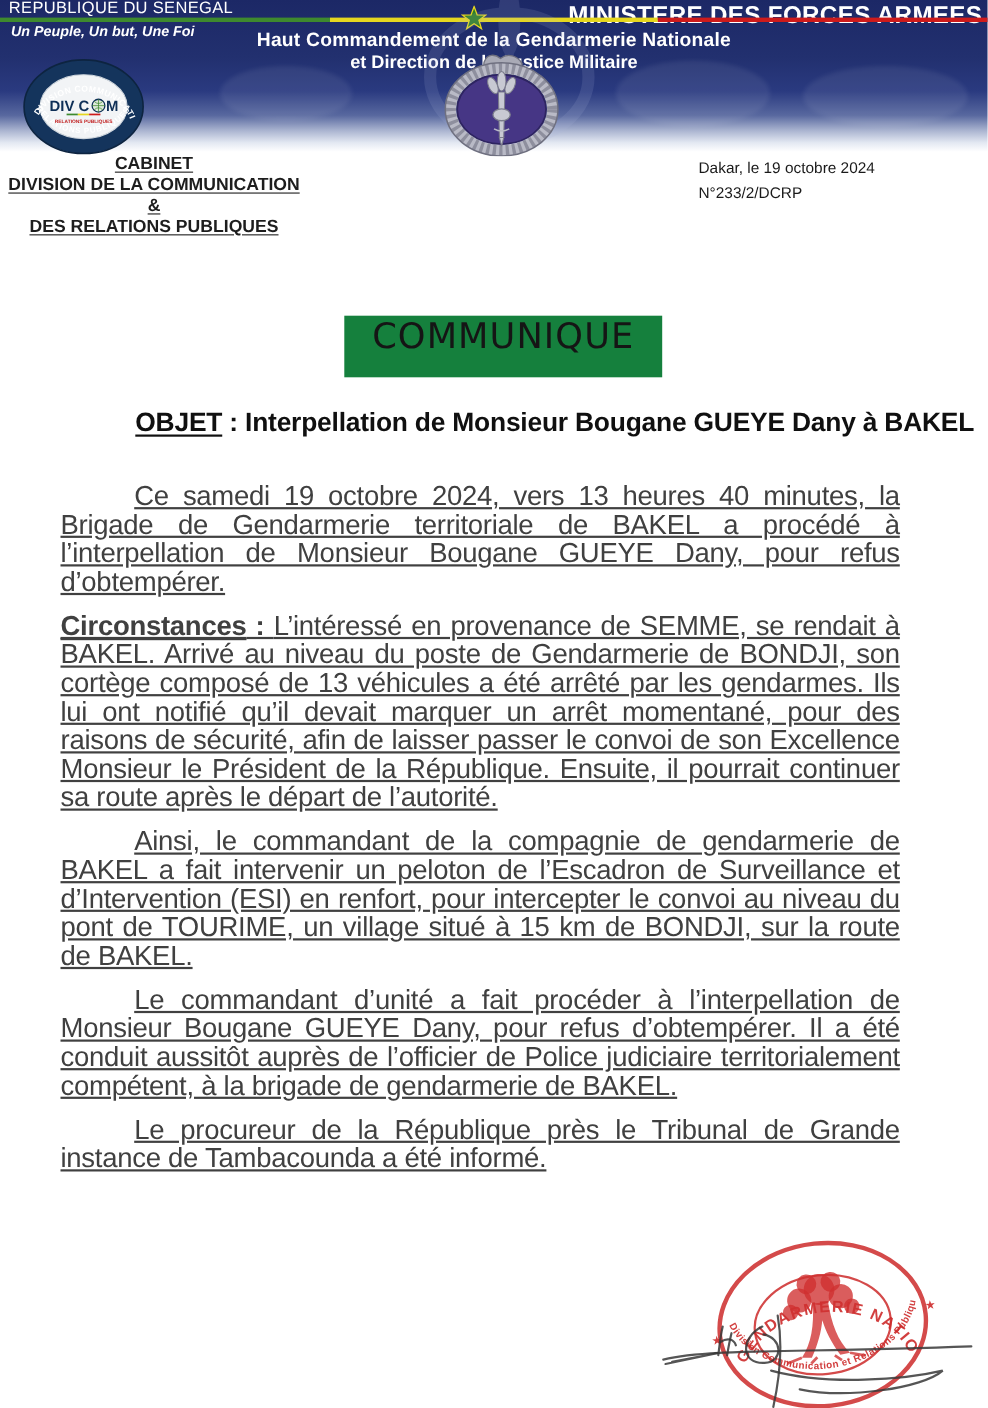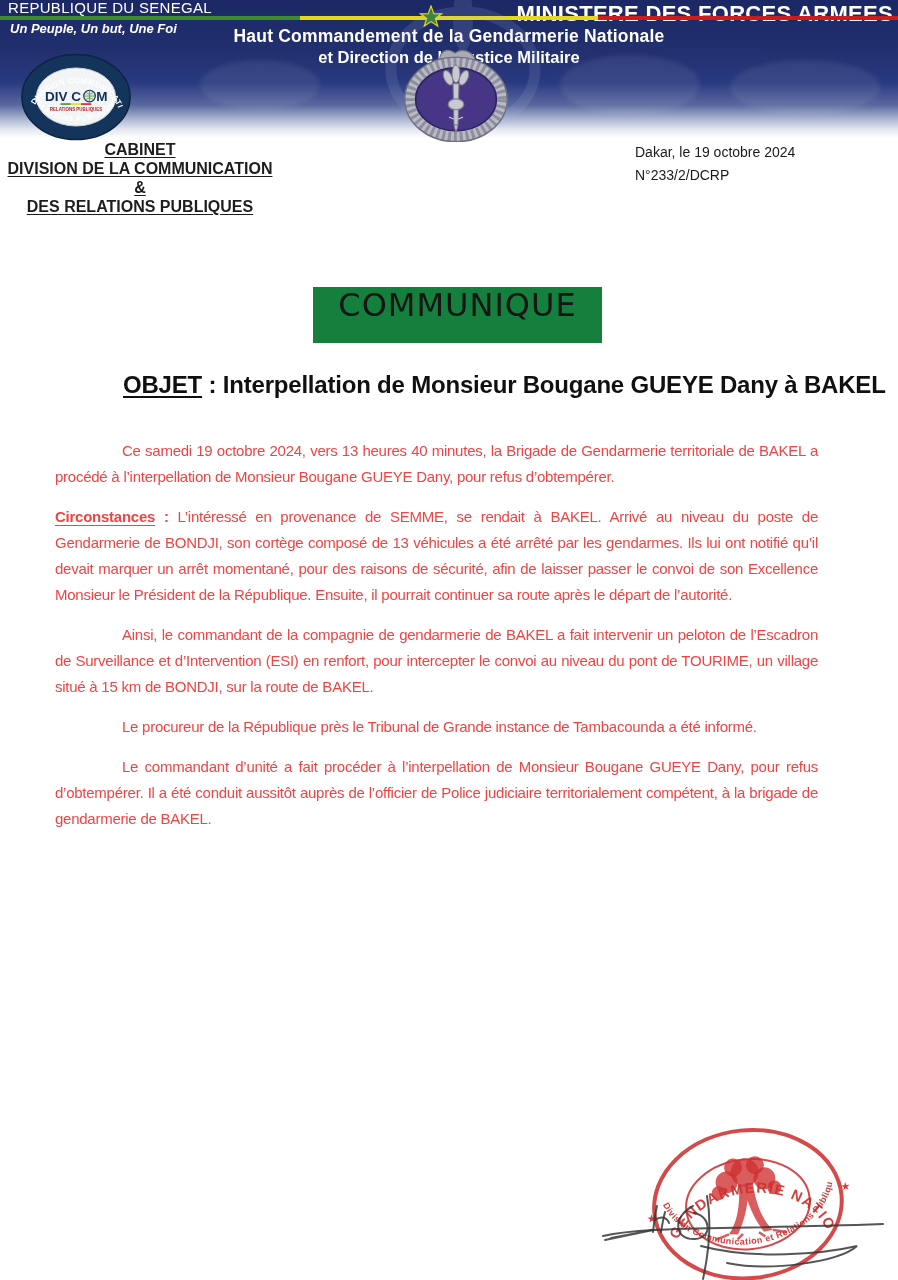--- a/index.html
+++ b/index.html
@@ -39,22 +39,22 @@
              text-align:center;}
   .title-text{font-size:32px;line-height:36px;letter-spacing:1px;color:#151515;
               font-family:"DejaVu Sans",sans-serif;}
 
   
   .subject{position:absolute;left:91px;top:371px;font-size:24px;font-weight:bold;color:#101010;
            letter-spacing:-.2px;margin-left:32px;}
   .subject .lbl{text-decoration:underline;text-underline-offset:3px;}
 
   
-  .doc-body{position:absolute;left:55px;top:438px;width:763px;font-size:15px;line-height:26px;
-            text-align:justify;color:#ef4444;letter-spacing:-.25px;}
+  .doc-body{position:absolute;left:55px;top:438px;width:763px;font-size:25px;line-height:26px;
+            text-align:justify;color:#404040;letter-spacing:-.25px;text-decoration:underline;}
   .para{margin:0 0 14px 0;}
   .para.indent{text-indent:67px;}
   .para .lead{font-weight:bold;text-decoration:underline;text-underline-offset:3px;}
   .para .sep{font-weight:bold;}
 
   
   .stamp{position:absolute;left:600px;top:1122px;transform:rotate(-6deg);}
   .signature{position:absolute;left:595px;top:1190px;}
 </style>
 </head>
@@ -152,24 +152,24 @@
     <p class="para indent">
       <span class="lead"></span><span class="sep"></span><span>Ce samedi 19 octobre 2024, vers 13 heures 40 minutes, la Brigade de Gendarmerie territoriale de BAKEL a procédé à l’interpellation de Monsieur Bougane GUEYE Dany, pour refus d’obtempérer.</span>
     </p>
     <p class="para">
       <span class="lead">Circonstances</span><span class="sep"> : </span><span>L’intéressé en provenance de SEMME, se rendait à BAKEL. Arrivé au niveau du poste de Gendarmerie de BONDJI, son cortège composé de 13 véhicules a été arrêté par les gendarmes. Ils lui ont notifié qu’il devait marquer un arrêt momentané, pour des raisons de sécurité, afin de laisser passer le convoi de son Excellence Monsieur le Président de la République. Ensuite, il pourrait continuer sa route après le départ de l’autorité.</span>
     </p>
     <p class="para indent">
       <span class="lead"></span><span class="sep"></span><span>Ainsi, le commandant de la compagnie de gendarmerie de BAKEL a fait intervenir un peloton de l’Escadron de Surveillance et d’Intervention (ESI) en renfort, pour intercepter le convoi au niveau du pont de TOURIME, un village situé à 15 km de BONDJI, sur la route de BAKEL.</span>
     </p>
     <p class="para indent">
+      <span class="lead"></span><span class="sep"></span><span>Le commandant d’unité a fait procéder à l’interpellation de Monsieur Bougane GUEYE Dany, pour refus d’obtempérer. Il a été conduit aussitôt auprès de l’officier de Police judiciaire territorialement compétent, à la brigade de gendarmerie de BAKEL.</span>
+    </p>
+    <p class="para indent">
       <span class="lead"></span><span class="sep"></span><span>Le procureur de la République près le Tribunal de Grande instance de Tambacounda a été informé.</span>
-    </p>
-    <p class="para indent">
-      <span class="lead"></span><span class="sep"></span><span>Le commandant d’unité a fait procéder à l’interpellation de Monsieur Bougane GUEYE Dany, pour refus d’obtempérer. Il a été conduit aussitôt auprès de l’officier de Police judiciaire territorialement compétent, à la brigade de gendarmerie de BAKEL.</span>
     </p>
   </div>
 
   <svg class="stamp" width="300" height="165" viewBox="0 0 300 165">
     <defs>
       <path id="stTop" d="M 74,112 A 78,60 0 0 1 222,112"></path>
       <path id="stBot" d="M 62,70 A 88,66 0 0 0 234,70"></path>
     </defs>
     <g fill="none" stroke="rgba(205,42,42,0.85)">
       <ellipse cx="148" cy="82" rx="94" ry="74" stroke-width="4"></ellipse>

